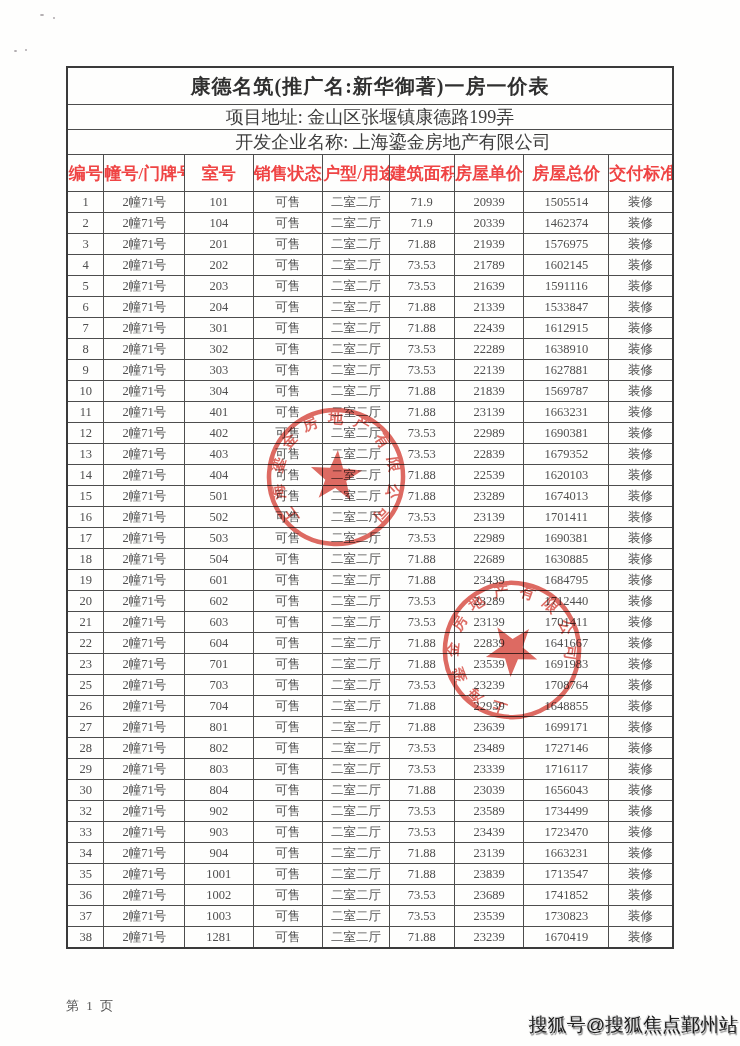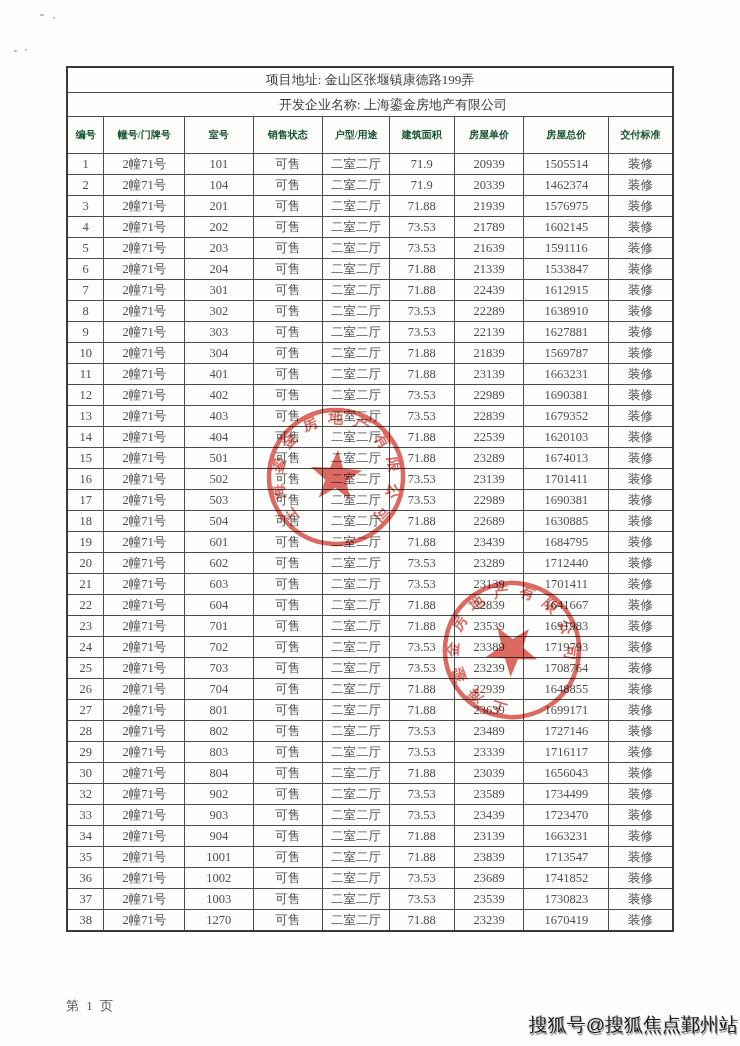--- a/index.html
+++ b/index.html
@@ -31,24 +31,24 @@
   .price-table th, .price-table td {
     border:1px solid #4d4d4d;
     text-align:center; vertical-align:middle;
     padding:0; overflow:hidden; white-space:nowrap;
   }
   .title-row th {
     height:36px; font-size:20px; font-weight:bold;
     color:#303030; letter-spacing:1px;
     border-bottom:1px solid #4d4d4d;
   }
-  .info-row th { font-weight:normal; font-size:13px; color:#3d3d3d; }
+  .info-row th { font-weight:normal; font-size:18px; color:#3d3d3d; }
   .info-row-address th { height:24px; }
   .info-row-developer th { height:23px;padding-left:46px; }
-  .header-row th { height:36px; font-size:10px; font-weight:bold; color:#14532d; }
+  .header-row th { height:36px; font-size:17px; font-weight:bold; color:#ef4444; }
   .price-table tbody td {
     height:20px; font-size:12.5px; color:#4f4f4f;
   }
 
   
   .stamp {
     position:absolute; width:150px; height:150px;
     mix-blend-mode:multiply; opacity:.8;
     pointer-events:none;
   }
@@ -90,20 +90,23 @@
       <col style="width:13.3%">
       <col style="width:11.3%">
       <col style="width:11.5%">
       <col style="width:11.0%">
       <col style="width:10.7%">
       <col style="width:11.5%">
       <col style="width:14.0%">
       <col style="width:10.6%">
     </colgroup>
     <thead>
+      <tr class="title-row">
+        <th colspan="9">康德名筑(推广名:新华御著)一房一价表</th>
+      </tr>
       <tr class="info-row info-row-address">
         <th colspan="9">项目地址: 金山区张堰镇康德路199弄</th>
       </tr>
       <tr class="info-row info-row-developer">
         <th colspan="9">开发企业名称: 上海鎏金房地产有限公司</th>
       </tr>
       <tr class="header-row">
           <th>编号</th>
           <th>幢号/门牌号</th>
           <th>室号</th>
@@ -363,31 +366,20 @@
           <td>2幢71号</td>
           <td>701</td>
           <td>可售</td>
           <td>二室二厅</td>
           <td>71.88</td>
           <td>23539</td>
           <td>1691983</td>
           <td>装修</td>
         </tr>
         <tr>
-          <td>24</td>
-          <td>2幢71号</td>
-          <td>702</td>
-          <td>可售</td>
-          <td>二室二厅</td>
-          <td>73.53</td>
-          <td>23389</td>
-          <td>1719793</td>
-          <td>装修</td>
-        </tr>
-        <tr>
           <td>25</td>
           <td>2幢71号</td>
           <td>703</td>
           <td>可售</td>
           <td>二室二厅</td>
           <td>73.53</td>
           <td>23239</td>
           <td>1708764</td>
           <td>装修</td>
         </tr>
@@ -508,21 +500,21 @@
           <td>可售</td>
           <td>二室二厅</td>
           <td>73.53</td>
           <td>23539</td>
           <td>1730823</td>
           <td>装修</td>
         </tr>
         <tr>
           <td>38</td>
           <td>2幢71号</td>
-          <td>1270</td>
+          <td>1281</td>
           <td>可售</td>
           <td>二室二厅</td>
           <td>71.88</td>
           <td>23239</td>
           <td>1670419</td>
           <td>装修</td>
         </tr>
       </tbody>
   </table>
 

